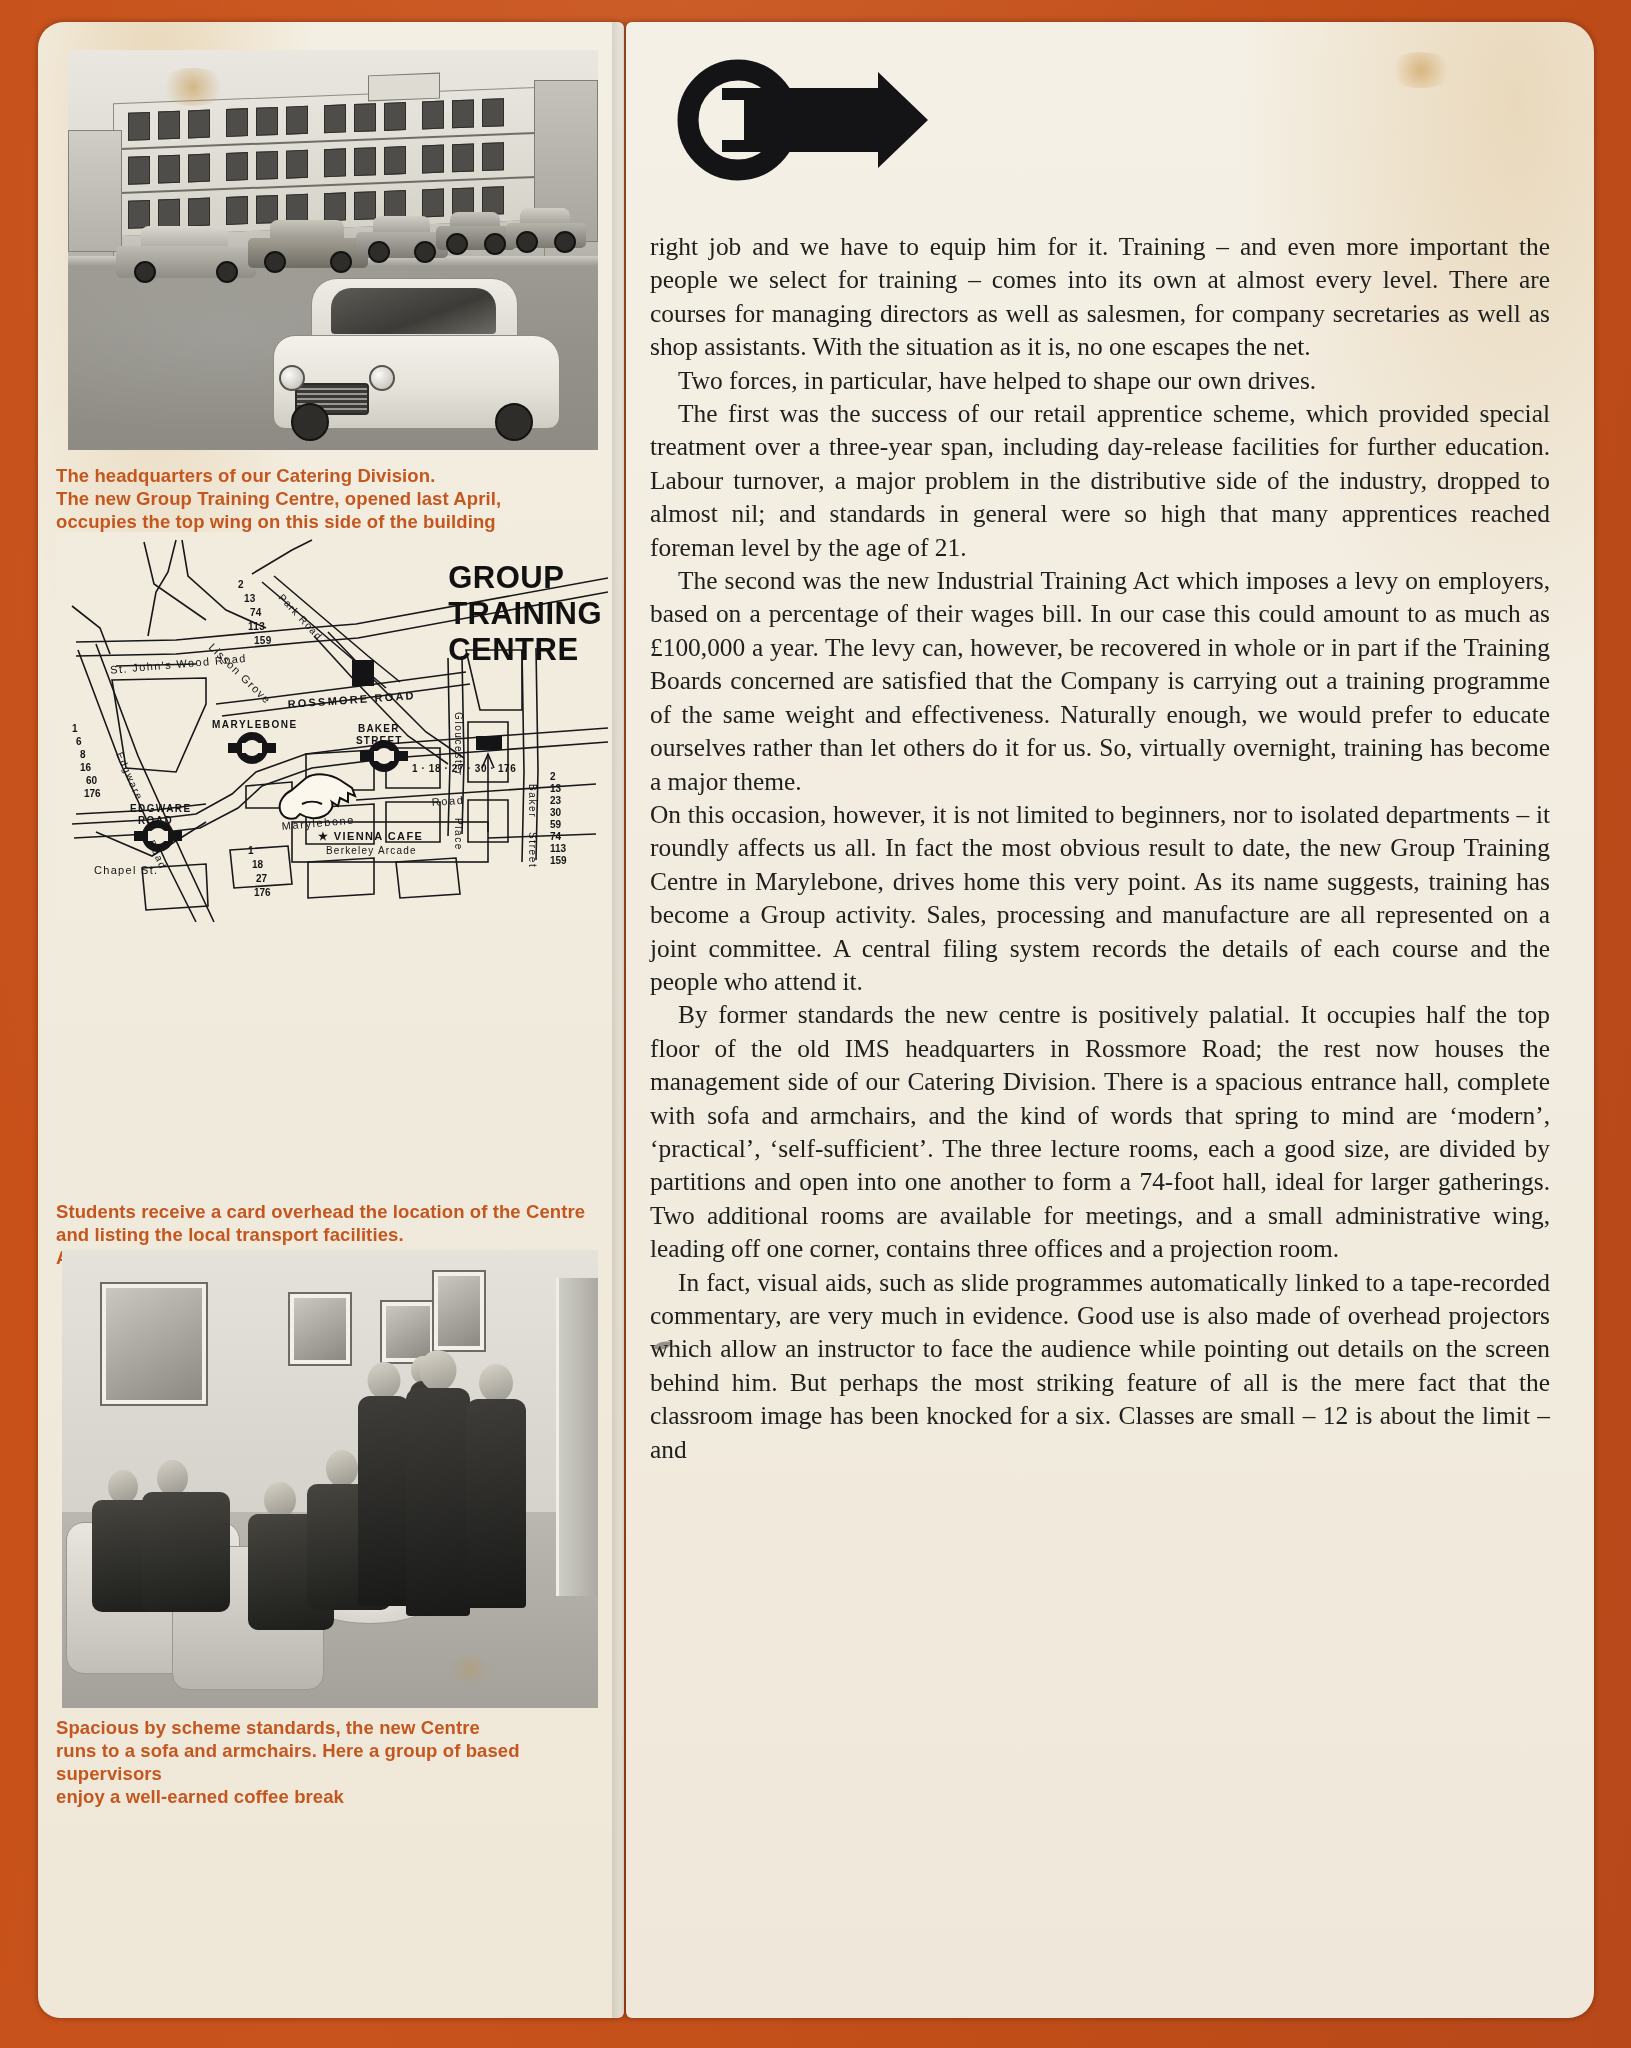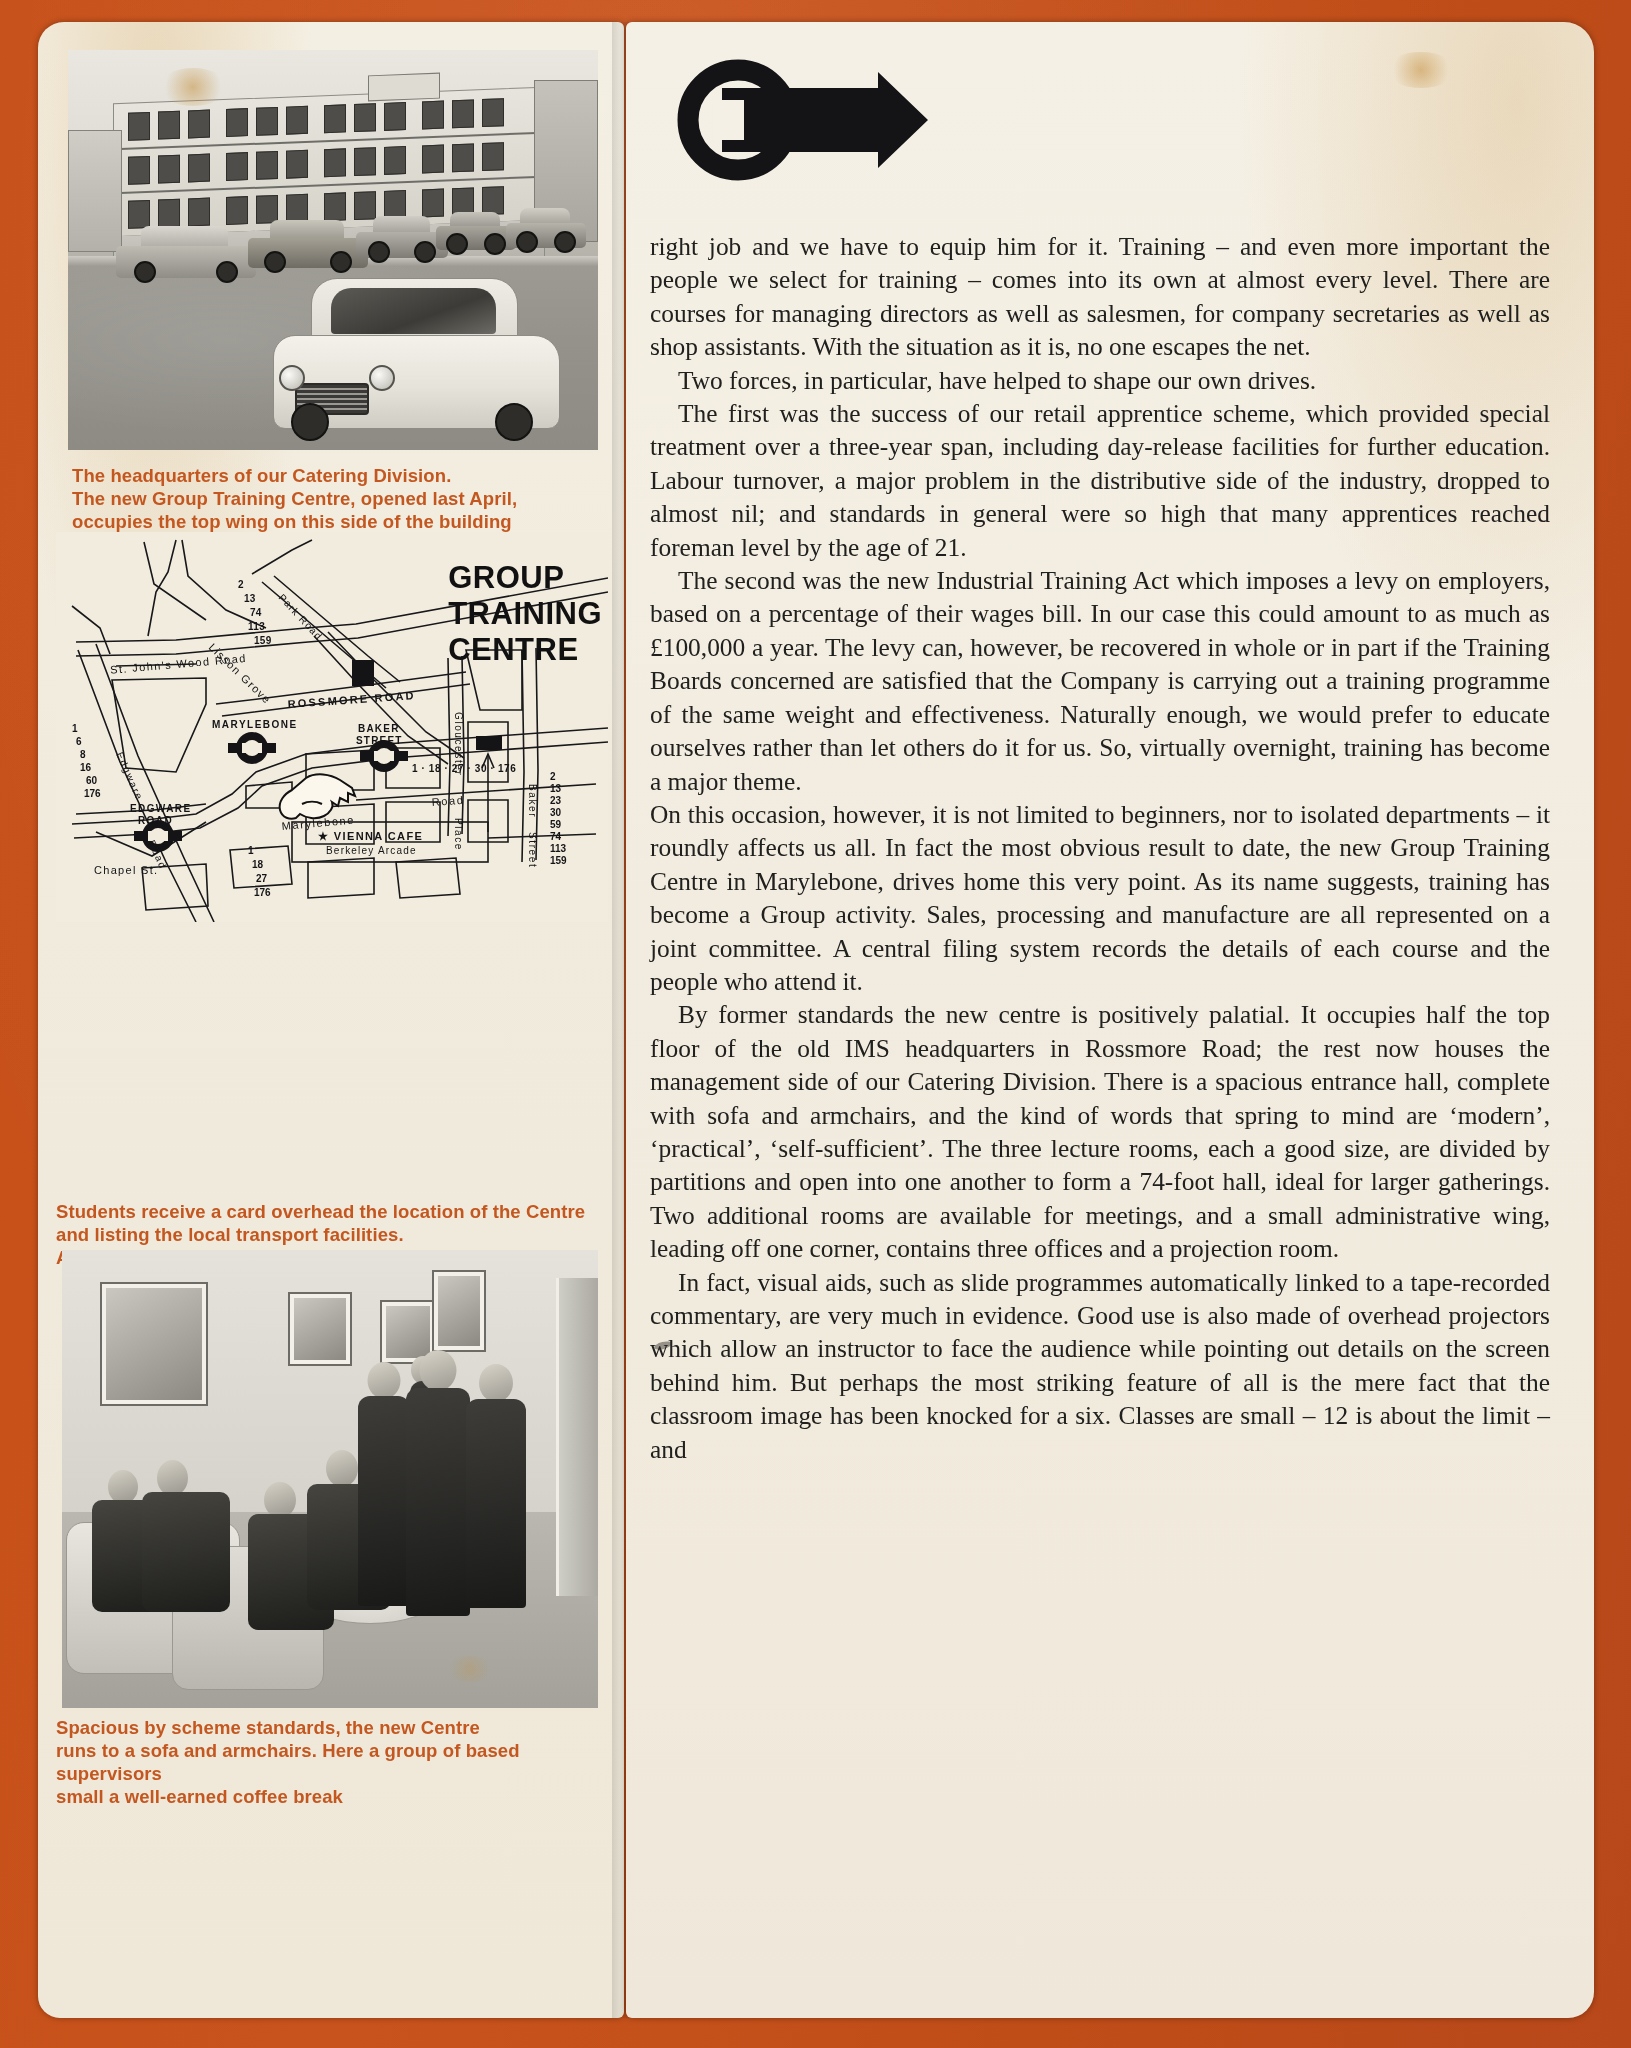--- a/index.html
+++ b/index.html
@@ -388,21 +388,21 @@
           <div class="grille" style="left:22px;bottom:28px;width:70px;height:28px;"></div>
           <div class="lamp" style="left:6px;bottom:52px;width:22px;height:22px;"></div>
           <div class="lamp" style="left:96px;bottom:52px;width:22px;height:22px;"></div>
           <div class="wheel w1" style="left:18px;bottom:2px;width:34px;height:34px;"></div>
           <div class="wheel w2" style="left:222px;bottom:2px;width:34px;height:34px;"></div>
         </div>
         <div class="stain" style="left:90px;top:18px;width:70px;height:38px;"></div>
       </div>
     </div>
 
-    <div class="caption" style="left:18px;top:442px;width:540px;margin-left:16px;">
+    <div class="caption" style="left:18px;top:442px;width:540px;">
       <div>The headquarters of our Catering Division.</div>
       <div>The new Group Training Centre, opened last April,</div>
       <div>occupies the top wing on this side of the building</div>
     </div>
 
     <div id="map" style="left:18px;top:510px;width:552px;height:390px;">
       <svg width="552" height="390" viewBox="0 0 552 390">
         <g fill="none" stroke="#18181a" stroke-width="1.6" stroke-linejoin="miter">
 
           <path d="M20 110 L120 108 L250 96 L300 92 L552 46"></path>
@@ -634,21 +634,21 @@
       <div class="man" id="m3" style="left:404px;top:114px;width:60px;height:244px;">
         <div class="head" style="top:0;width:34px;height:38px;"></div>
         <div class="torso" style="top:35px;width:60px;height:209px;"></div>
       </div>
       <div class="stain" style="left:384px;top:406px;width:48px;height:26px;opacity:.5;"></div>
     </div>
 
     <div class="caption" style="left:18px;top:1694px;width:560px;">
       <div>Spacious by scheme standards, the new Centre</div>
       <div>runs to a sofa and armchairs. Here a group of based supervisors</div>
-      <div>small a well-earned coffee break</div>
+      <div>enjoy a well-earned coffee break</div>
     </div>
   </div>
 
   <div id="gutter"></div>
 
   <div class="sheet" id="sheet-right">
 
     <div id="logo" style="left:40px;top:32px;width:280px;height:130px;">
       <svg width="280" height="130" viewBox="0 0 280 130">
         <circle cx="72" cy="66" r="50" fill="none" stroke="#141416" stroke-width="21"></circle>

